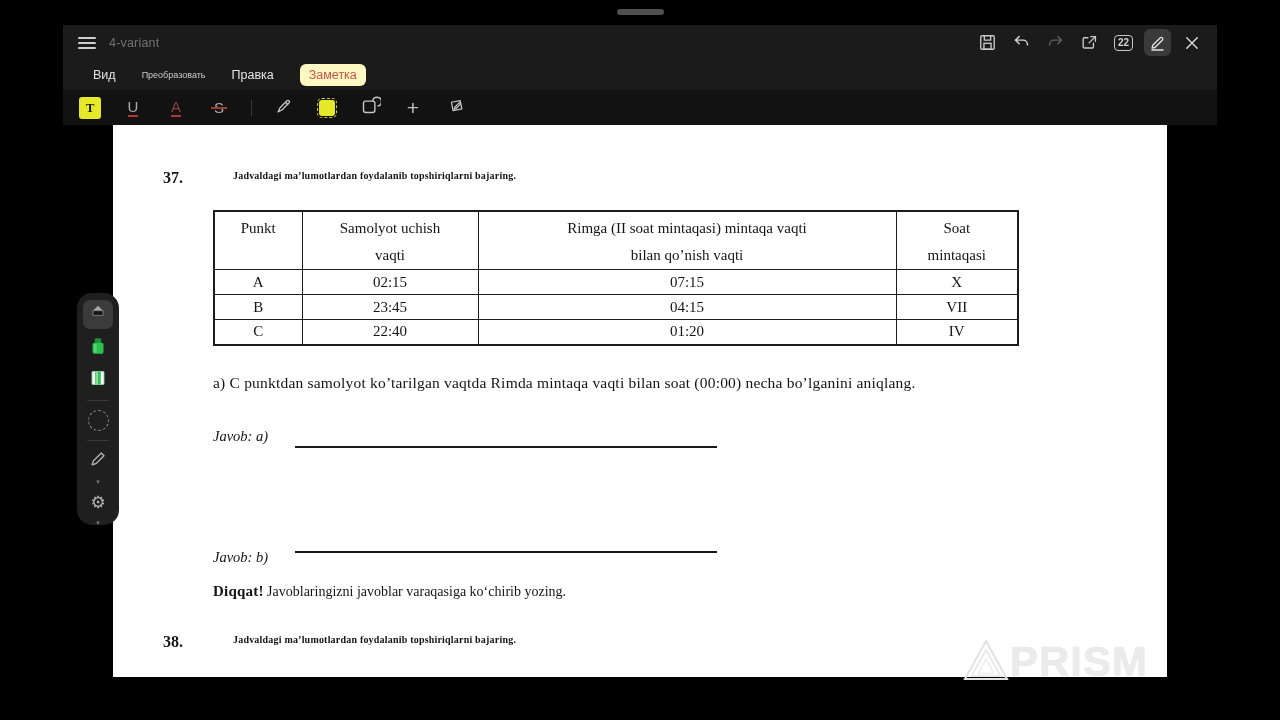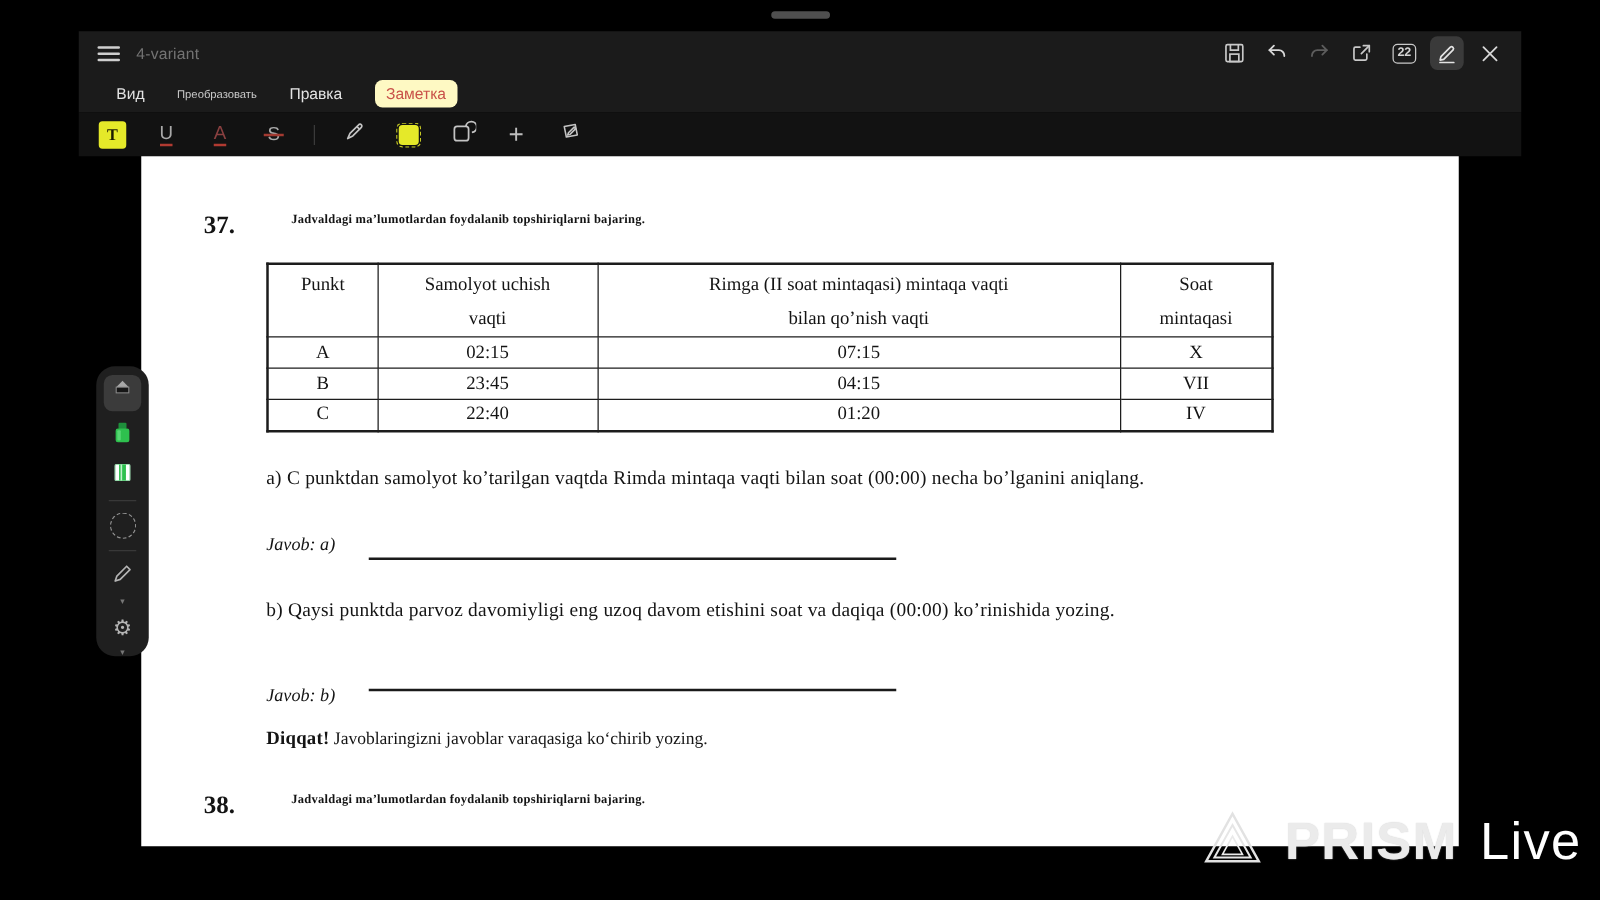--- a/index.html
+++ b/index.html
@@ -68,21 +68,21 @@
   .tool-hl-free {
     width:16px; height:16px; background:#e5e929; border-radius:3px;
     outline:1.5px dashed rgba(229,233,41,.85); outline-offset:1px;
   }
   .tool-plus { color:#bdbdbd; font-size:21px; font-weight:300; line-height:20px; }
   
   .page {
     position:absolute; left:113px; top:125px; width:1054px; height:552px; background:#fff;
     font-family:"Liberation Serif","DejaVu Serif",serif; color:#141414; z-index:1;
   }
-  .qnum { position:absolute; font-weight:bold; font-size:20px;text-align:right; }
+  .qnum { position:absolute; font-weight:bold; font-size:16px;text-align:right; }
   .qtext { position:absolute; font-weight:bold; font-size:10px; letter-spacing:.2px;margin-left:20px; }
   .doc-table {
     position:absolute; left:100px; top:85px; border-collapse:collapse;
     font-size:15px; text-align:center; color:#141414;
   }
   .doc-table td { border:1px solid #1c1c1c; padding:0 4px; }
   .doc-table { border:2px solid #1c1c1c; }
   .doc-table .hdr td { height:57px; vertical-align:top; padding-top:3px; line-height:27px; }
   .doc-table .drow td { height:25px; }
   .c1 { width:88px; } .c2 { width:176px; } .c3 { width:418px; } .c4 { width:122px; }
@@ -102,23 +102,22 @@
   }
   .dock-sel { width:30px; height:30px; background:#3b3b3b; border-radius:7px;
     display:flex; align-items:center; justify-content:center; cursor:pointer; }
   .dock-item { width:26px; height:26px; display:flex; align-items:center; justify-content:center; cursor:pointer; }
   .dock-divider { width:22px; height:1px; background:#383838; margin:1px 0; }
   .lasso { width:21px; height:21px; border:1.6px dashed #8f8f8f; border-radius:50%; }
   .gear-glyph { font-size:17px; color:#b3b3b3; line-height:1; }
   .dock-caret { font-size:7px; color:#777; line-height:4px; }
   
   .watermark {
-    position:absolute; left:962px; top:638px; z-index:5; display:flex; align-items:center; gap:18px;
+    position:absolute; left:962px; top:638px; z-index:5; display:flex; gap:0;
     pointer-events:none;
-    margin-top:10px;
   }
   .wm-prism {
     font-size:42px; font-weight:bold; letter-spacing:1px; color:#ebebeb;
     text-shadow:0 0 1px #d0d0d0;
   }
   .wm-live { font-size:42px; font-weight:400; color:#ffffff; letter-spacing:1px; }
 </style>
 </head>
 <body>
 
@@ -275,21 +274,20 @@
         <td>01:20</td>
         <td>IV</td>
       </tr>
     </tbody>
   </table>
 
   <div class="body-text" style="top:244px;">a) C punktdan samolyot ko’tarilgan vaqtda Rimda mintaqa vaqti bilan soat (00:00) necha bo’lganini aniqlang.</div>
   <div class="javob" style="top:303px;">Javob: a)</div>
   <div class="answer-line" style="top:321px;"></div>
 
-  <div class="body-text" style="top:350px;">b) Qaysi punktda parvoz davomiyligi eng uzoq davom etishini soat va daqiqa (00:00) ko’rinishida yozing.</div>
   <div class="javob" style="top:424px;">Javob: b)</div>
   <div class="answer-line" style="top:426px;"></div>
 
   <div class="diqqat" style="top:458px;"><b>Diqqat!</b><span> Javoblaringizni javoblar varaqasiga koʻchirib yozing.</span></div>
 
   <div class="qnum" style="left:50px; top:508px;">38.</div>
   <div class="qtext" style="left:100px; top:509px;">Jadvaldagi ma’lumotlardan foydalanib topshiriqlarni bajaring.</div>
 </div>
 
 <div class="pen-dock">
@@ -340,14 +338,13 @@
 
 <div class="watermark">
   <span>
     <svg width="48" height="44" viewBox="0 0 48 44" fill="none">
       <path d="M24 3 L45 41 H3 Z" stroke="#e2e2e2" stroke-width="2"></path>
       <path d="M24 12 L38.5 38 H9.5 Z" stroke="#e6e6e6" stroke-width="1.6"></path>
       <path d="M24 21 L32 35.5 H16 Z" stroke="#eaeaea" stroke-width="1.3"></path>
     </svg>
   </span>
   <span class="wm-prism">PRISM</span>
-  <span class="wm-live">Live</span>
 </div>
 
 </body></html>

